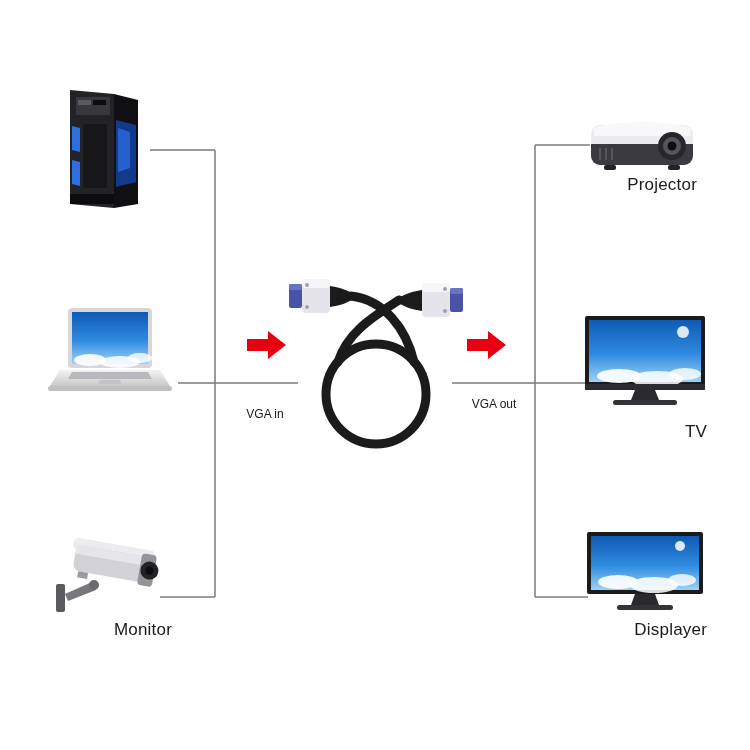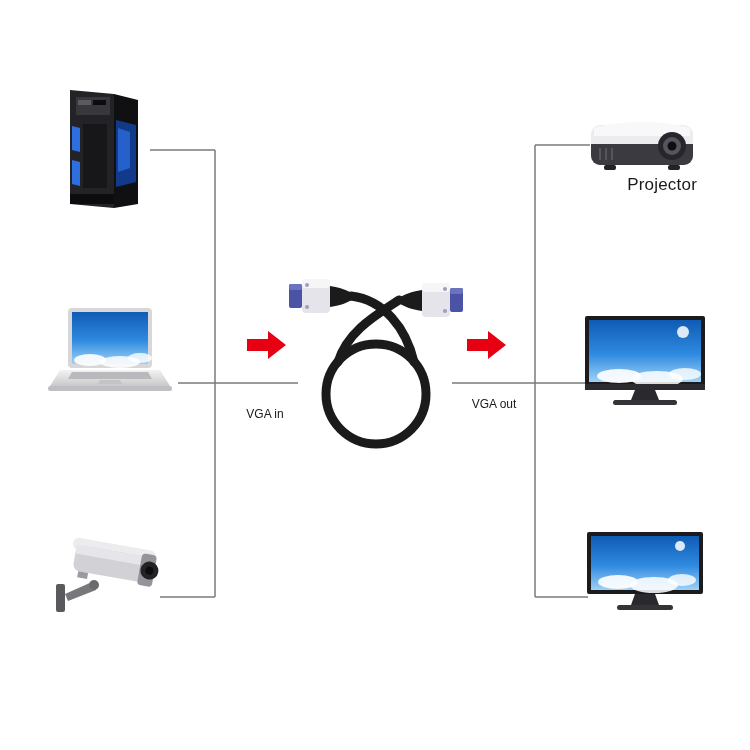--- a/index.html
+++ b/index.html
@@ -83,20 +83,21 @@
     <g transform="rotate(10 60 26)">
       <rect x="18" y="6" width="84" height="12" rx="6" fill="#ececee"></rect>
       <rect x="22" y="13" width="74" height="26" rx="7" fill="#d2d2d6"></rect>
       <rect x="22" y="13" width="74" height="9" fill="#e6e6ea"></rect>
       <rect x="88" y="10" width="15" height="32" rx="4" fill="#94949a"></rect>
       <circle cx="98" cy="26" r="9" fill="#232326"></circle>
       <circle cx="98" cy="26" r="4" fill="#0c0c0e"></circle>
       <rect x="28" y="39" width="10" height="6" fill="#9a9aa0"></rect>
     </g>
   </svg>
+  <div class="device-label" style="left:52px;top:620px">Monitor</div>
 
   <svg class="abs" style="left:247px;top:330px" width="40" height="30" viewBox="0 0 40 30">
     <polygon points="0,9 21,9 21,1 39,15 21,29 21,21 0,21" fill="#e60012"></polygon>
   </svg>
   <div class="vga-label" style="left:227px;top:407px;width:76px">VGA in</div>
 
   <svg class="abs" style="left:286px;top:264px" width="180" height="202" viewBox="0 0 180 202">
 
     <g stroke="#1b1b1b" stroke-width="9" fill="none" stroke-linecap="round">
       <path d="M65,32 C98,36 120,64 128,98"></path>
@@ -151,25 +152,27 @@
     <rect x="0" y="0" width="120" height="74" rx="2" fill="#1b1b1e"></rect>
     <rect x="4" y="4" width="112" height="62" fill="url(#sky)"></rect>
     <ellipse cx="34" cy="60" rx="22" ry="7" fill="#ffffff" opacity="0.9"></ellipse>
     <ellipse cx="72" cy="63" rx="26" ry="8" fill="#ffffff" opacity="0.85"></ellipse>
     <ellipse cx="100" cy="58" rx="16" ry="6" fill="#ffffff" opacity="0.8"></ellipse>
     <circle cx="98" cy="16" r="6" fill="#ffffff" opacity="0.85"></circle>
     <rect x="0" y="68" width="120" height="6" fill="#2c2c30"></rect>
     <polygon points="50,74 70,74 74,84 46,84" fill="#2a2a2e"></polygon>
     <rect x="28" y="84" width="64" height="5" rx="2.5" fill="#333338"></rect>
   </svg>
+  <div class="device-label" style="left:587px;top:422px">TV</div>
 
   <svg class="abs" style="left:586px;top:532px" width="118" height="84" viewBox="0 0 118 84">
     <rect x="1" y="0" width="116" height="62" rx="2" fill="#1b1b1e"></rect>
     <rect x="5" y="4" width="108" height="54" fill="url(#sky)"></rect>
     <ellipse cx="32" cy="50" rx="20" ry="7" fill="#ffffff" opacity="0.9"></ellipse>
     <ellipse cx="68" cy="53" rx="24" ry="8" fill="#ffffff" opacity="0.85"></ellipse>
     <ellipse cx="96" cy="48" rx="14" ry="6" fill="#ffffff" opacity="0.8"></ellipse>
     <circle cx="94" cy="14" r="5" fill="#ffffff" opacity="0.85"></circle>
     <polygon points="49,62 69,62 73,73 45,73" fill="#2a2a2e"></polygon>
     <rect x="31" y="73" width="56" height="5" rx="2.5" fill="#333338"></rect>
   </svg>
+  <div class="device-label" style="left:587px;top:620px">Displayer</div>
 
 </div>
 
 </body></html>

